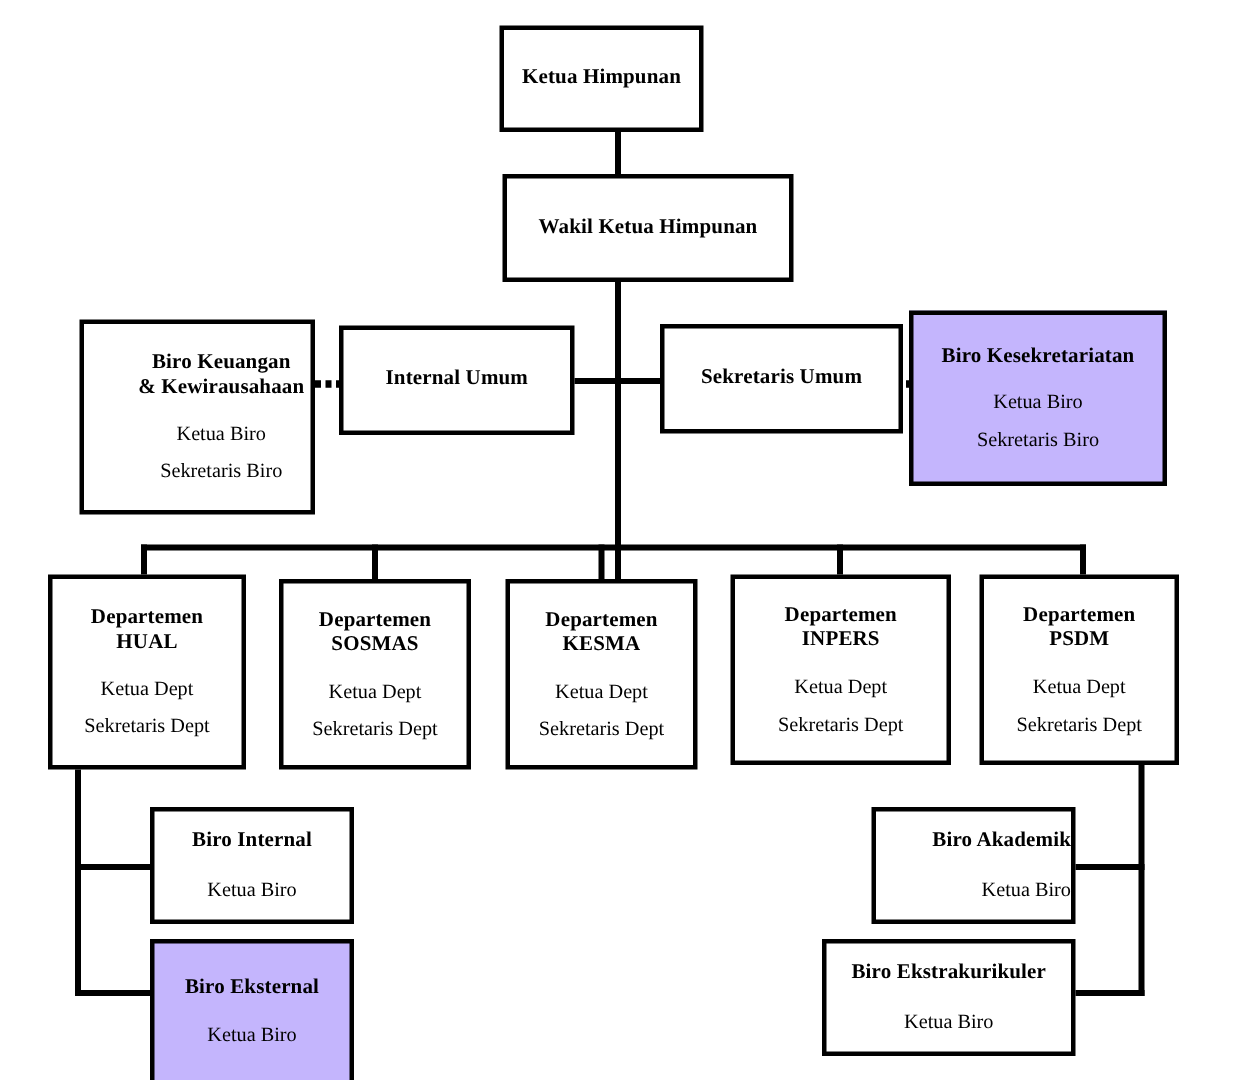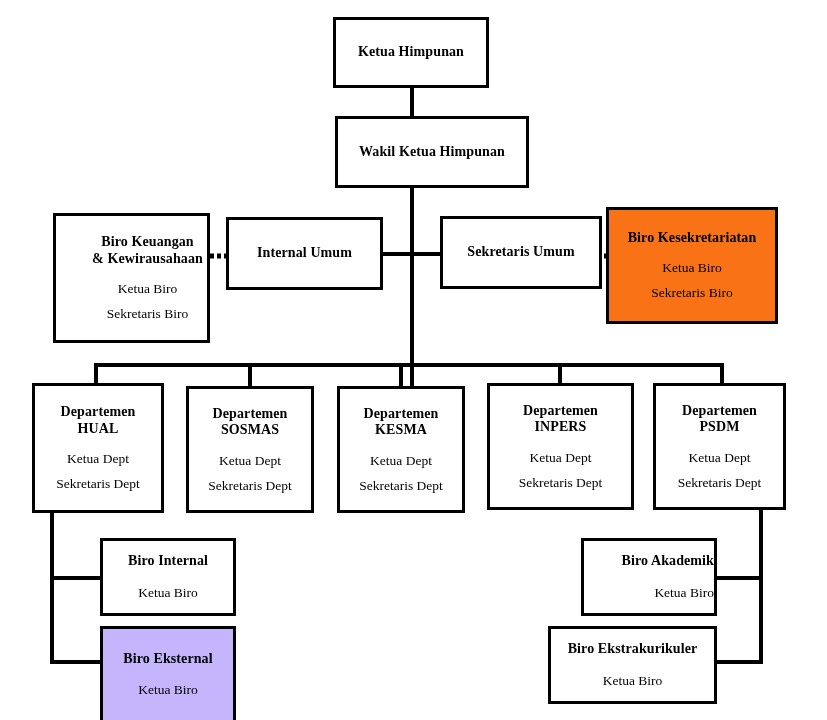--- a/index.html
+++ b/index.html
@@ -80,41 +80,41 @@
       <line x1="52" y1="513" x2="52" y2="662" stroke="#000000" stroke-width="4" stroke-linecap="square"></line>
       <line x1="52" y1="578" x2="100" y2="578" stroke="#000000" stroke-width="4" stroke-linecap="square"></line>
       <line x1="52" y1="662" x2="100" y2="662" stroke="#000000" stroke-width="4" stroke-linecap="square"></line>
       <line x1="761" y1="510" x2="761" y2="662" stroke="#000000" stroke-width="4" stroke-linecap="square"></line>
       <line x1="717" y1="578" x2="761" y2="578" stroke="#000000" stroke-width="4" stroke-linecap="square"></line>
       <line x1="717" y1="662" x2="761" y2="662" stroke="#000000" stroke-width="4" stroke-linecap="square"></line>
       <line x1="210" y1="256" x2="226" y2="256" stroke="#000000" stroke-width="5" stroke-linecap="butt" stroke-dasharray="4 3"></line>
       <line x1="590" y1="256" x2="606" y2="256" stroke="#000000" stroke-width="5" stroke-linecap="butt" stroke-dasharray="4 3"></line>
     </svg>
   <div id="node-layer">
-      <div class="node no-roles" style="left: 333px; top: 17px; width: 156px; height: 71px; background: rgb(255, 255, 255); border-color: rgb(0, 0, 0); color: rgb(0, 0, 0);">
+      <div class="node no-roles" style="left: 333px; top: 17px; width: 136px; height: 71px; background: rgb(255, 255, 255); border-color: rgb(0, 0, 0); color: rgb(0, 0, 0);">
         <div class="title">Ketua Himpunan</div>
       </div>
       <div class="node no-roles" style="left: 315px; top: 116px; width: 194px; height: 72px; background: rgb(255, 255, 255); border-color: rgb(0, 0, 0); color: rgb(0, 0, 0); margin-left: 20px;">
         <div class="title">Wakil Ketua Himpunan</div>
       </div>
       <div class="node" style="left: 53px; top: 213px; width: 157px; height: 130px; background: rgb(255, 255, 255); border-color: rgb(0, 0, 0); color: rgb(0, 0, 0); padding-left: 32px;">
         <div class="title">Biro Keuangan
 &amp; Kewirausahaan</div>
         <div class="roles">
           <div class="role">Ketua Biro</div>
           <div class="role">Sekretaris Biro</div>
         </div>
       </div>
       <div class="node no-roles" style="left: 226px; top: 217px; width: 157px; height: 73px; background: rgb(255, 255, 255); border-color: rgb(0, 0, 0); color: rgb(0, 0, 0);">
         <div class="title">Internal Umum</div>
       </div>
       <div class="node no-roles" style="left: 440px; top: 216px; width: 162px; height: 73px; background: rgb(255, 255, 255); border-color: rgb(0, 0, 0); color: rgb(0, 0, 0);">
         <div class="title">Sekretaris Umum</div>
       </div>
-      <div class="node" style="left: 606px; top: 207px; width: 172px; height: 117px; background: #f97316; border-color: rgb(0, 0, 0); color: rgb(0, 0, 0);">
+      <div class="node" style="left: 606px; top: 207px; width: 172px; height: 117px; background: #c4b5fd; border-color: rgb(0, 0, 0); color: rgb(0, 0, 0);">
         <div class="title">Biro Kesekretariatan</div>
         <div class="roles">
           <div class="role">Ketua Biro</div>
           <div class="role">Sekretaris Biro</div>
         </div>
       </div>
       <div class="node" style="left: 32px; top: 383px; width: 132px; height: 130px; background: rgb(255, 255, 255); border-color: rgb(0, 0, 0); color: rgb(0, 0, 0);">
         <div class="title">Departemen
 HUAL</div>
         <div class="roles">

